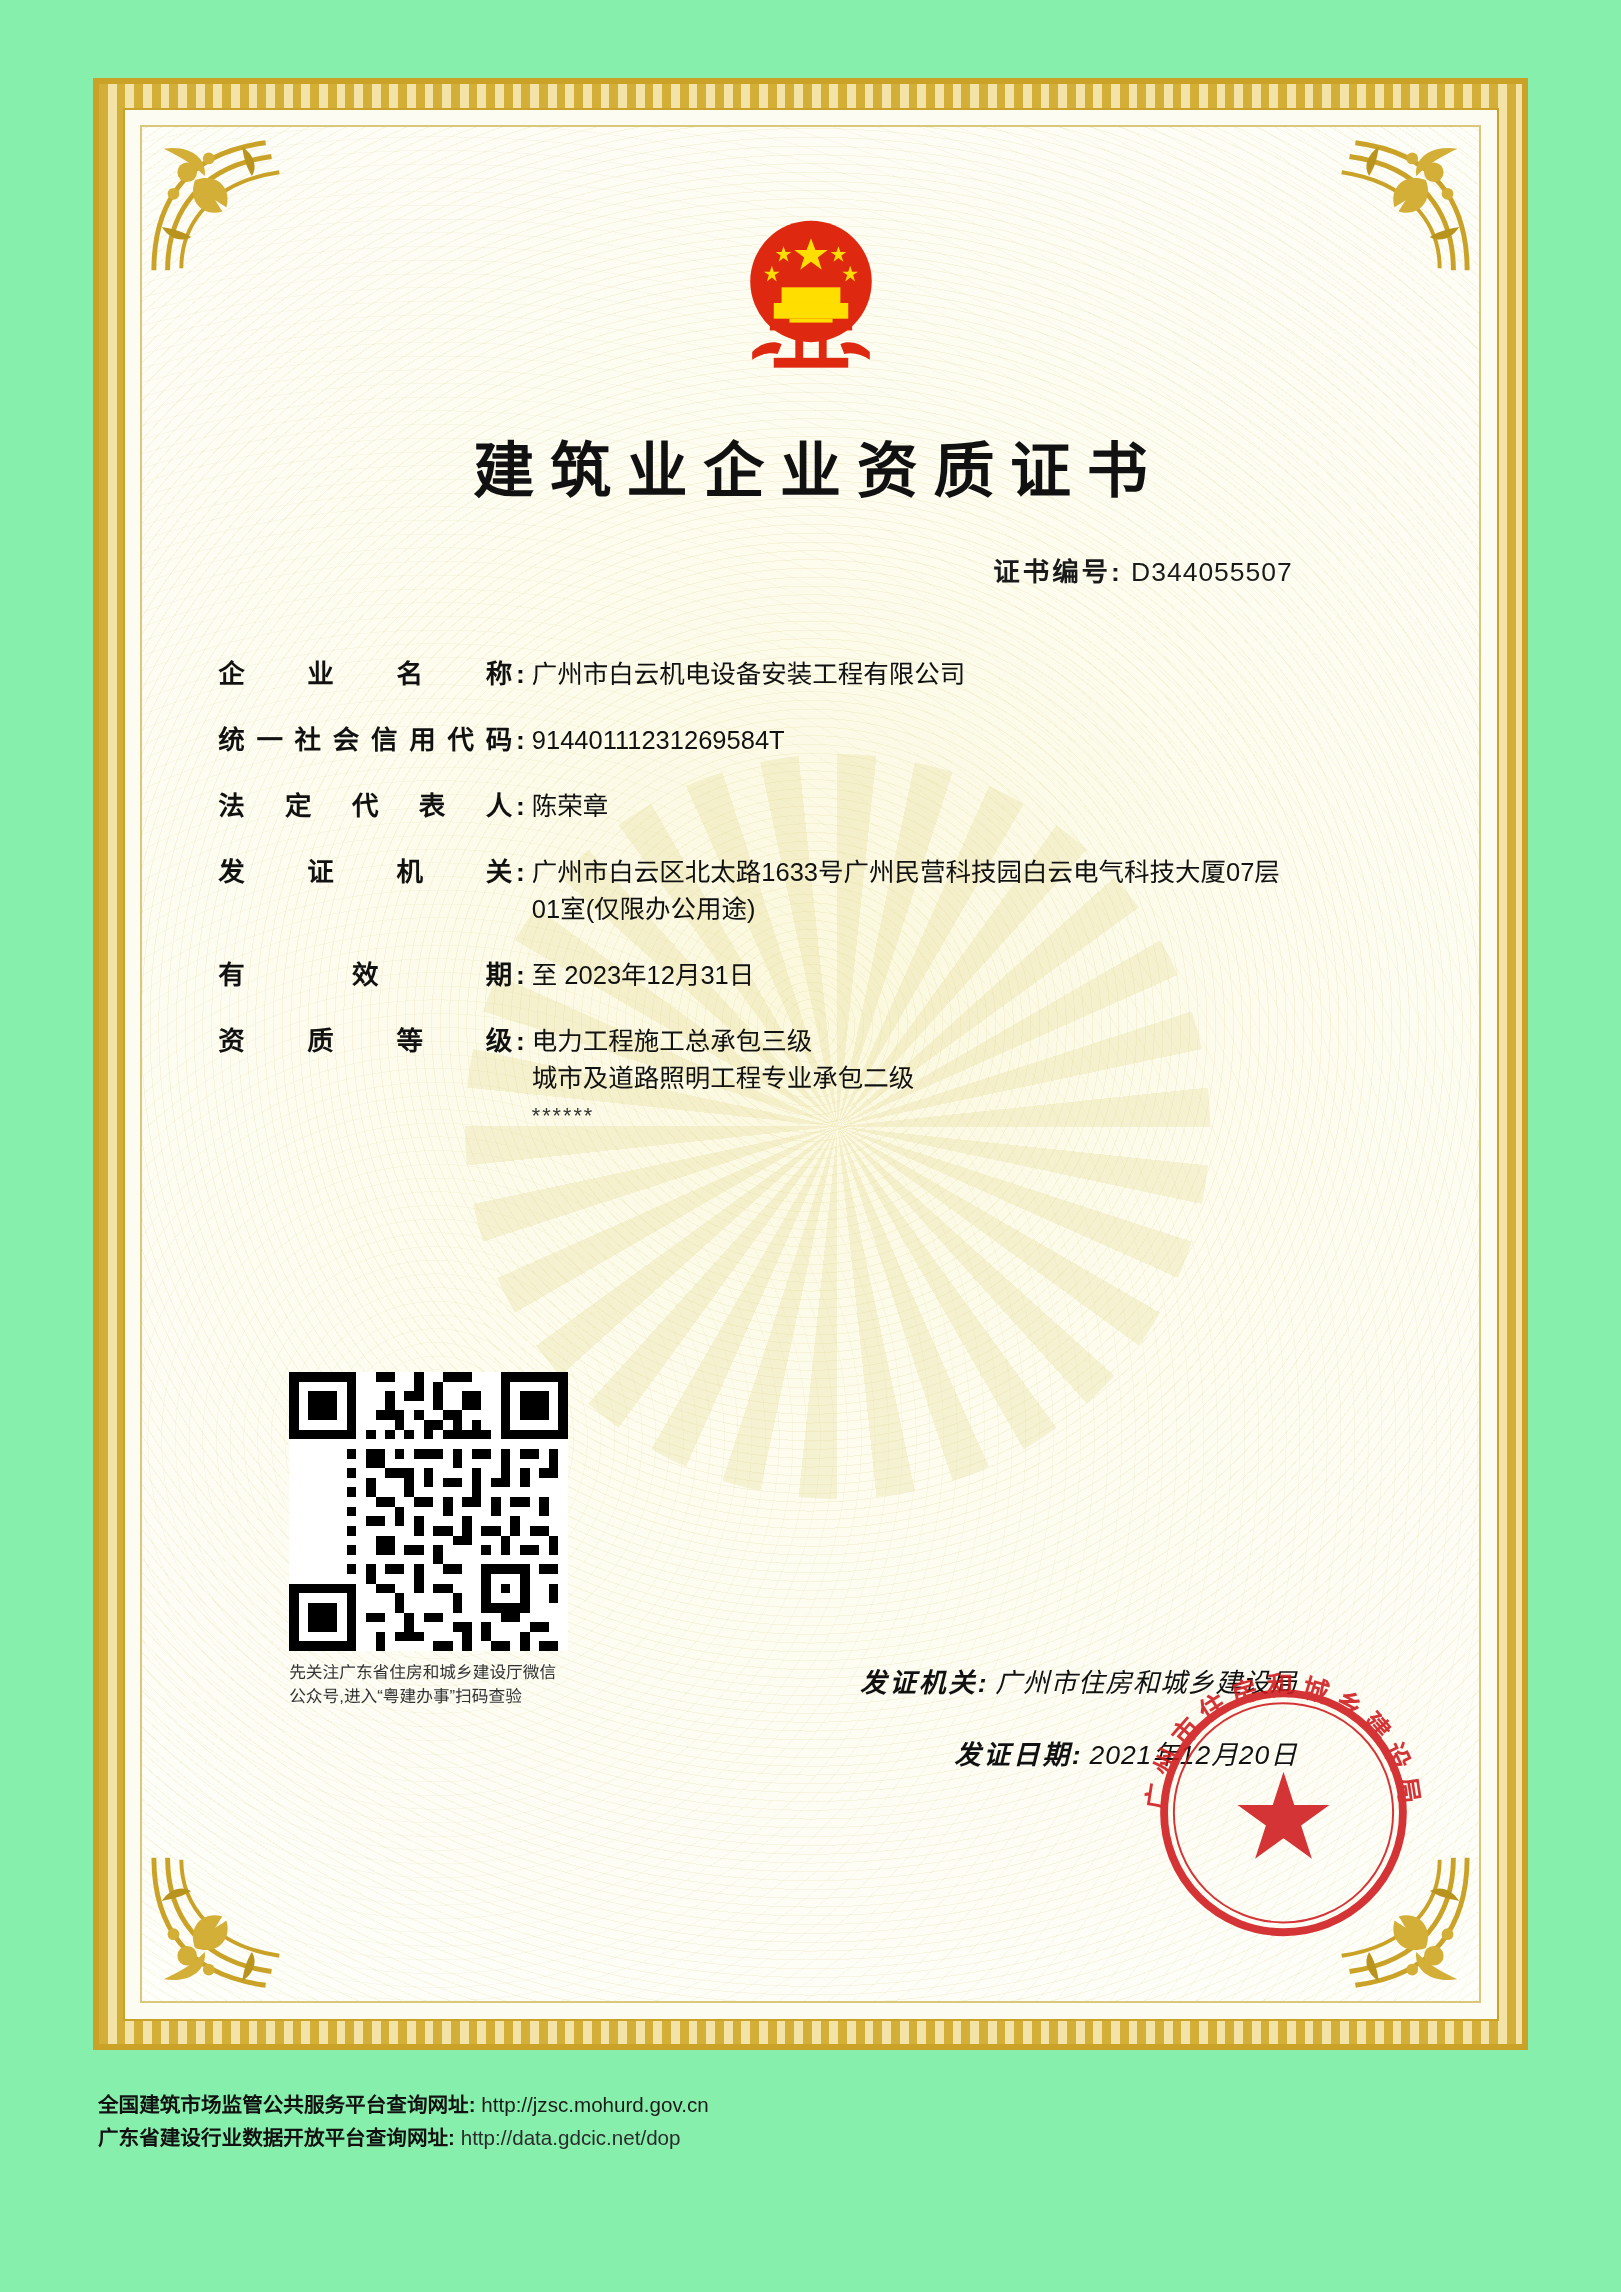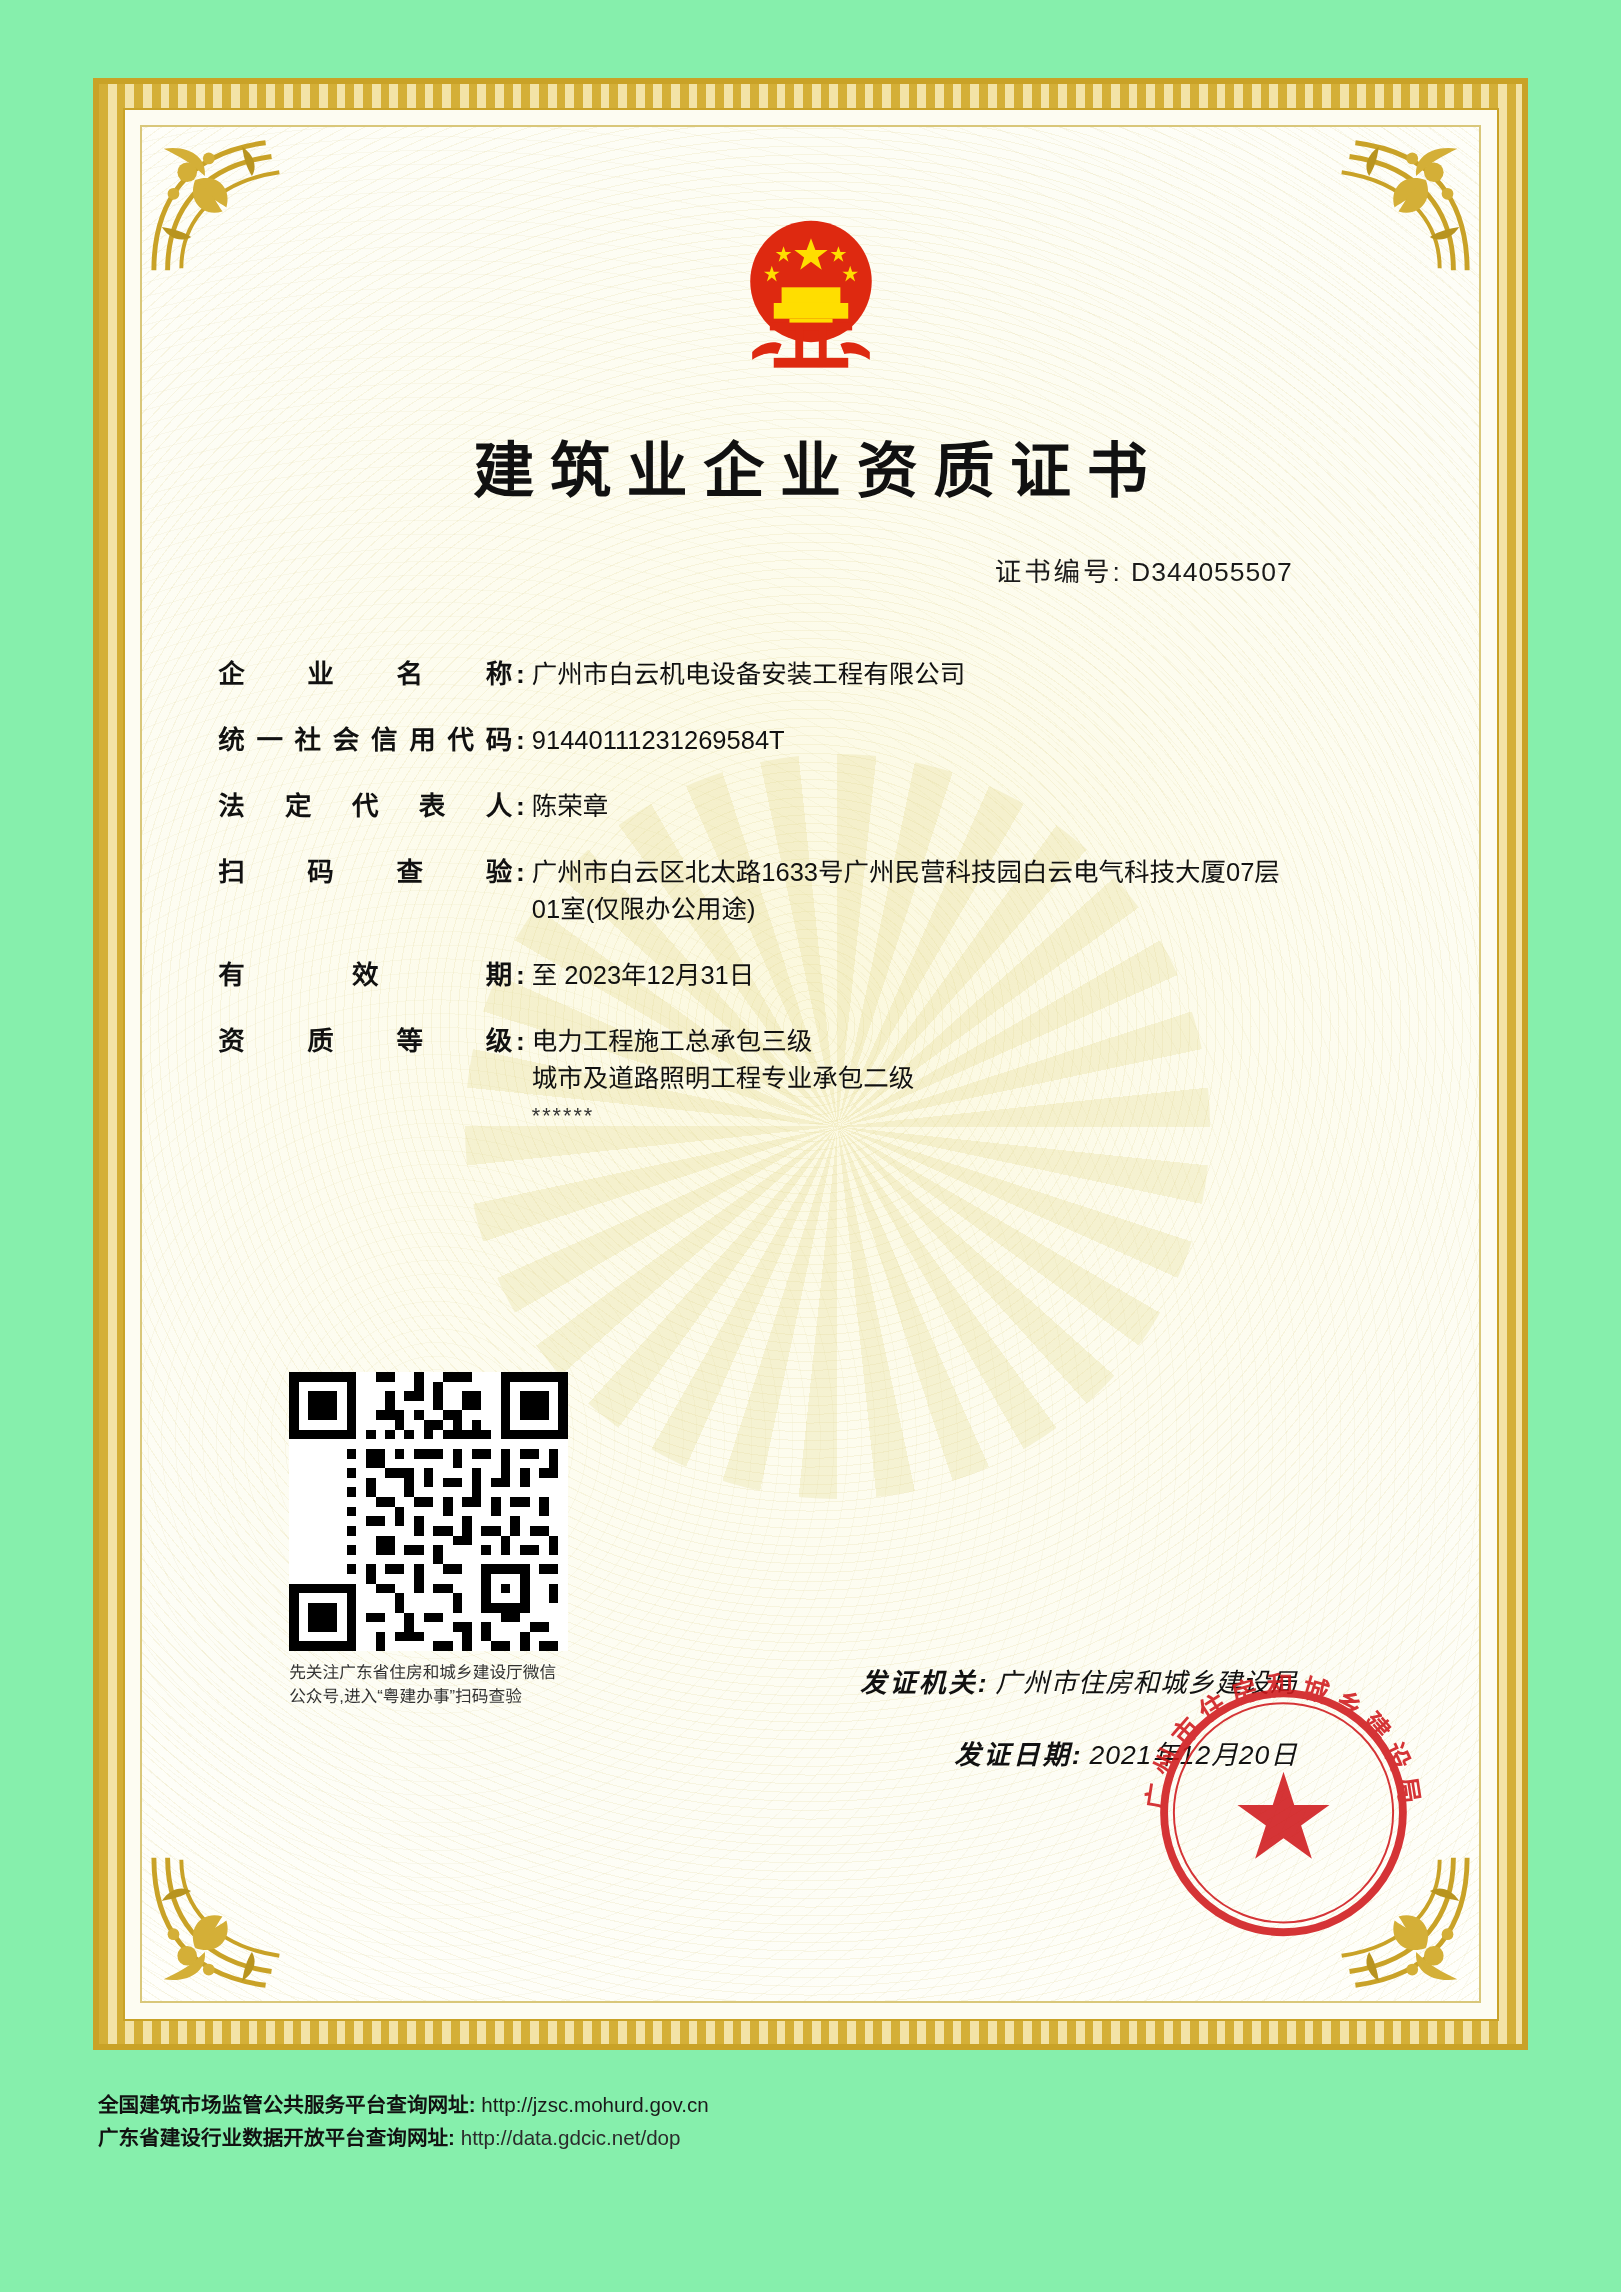--- a/index.html
+++ b/index.html
@@ -120,21 +120,21 @@
   
   .cert-no {
     position: absolute;
     top: 423px;
     right: 186px;
     font-size: 26.5px;
     color: #1a1a1a;
     letter-spacing: 1px;
     white-space: nowrap;
   }
-  .cert-no .lbl { font-weight: normal; letter-spacing: 2.9px; text-align: center; }
+  .cert-no .lbl { font-weight: bold; letter-spacing: 2.9px; text-align: center; }
 
   
   .fields {
     position: absolute;
     left: 76px;
     top: 529px;
     width: 1225px;
   }
   .field-row {
     display: flex;
@@ -397,21 +397,21 @@
 
           <div class="field-row">
             <div class="field-label">法定代表人</div>
             <div class="field-colon">:</div>
             <div class="field-value">
               <span class="line">陈荣章</span>
             </div>
           </div>
 
           <div class="field-row">
-            <div class="field-label">扫码查验</div>
+            <div class="field-label">发证机关</div>
             <div class="field-colon">:</div>
             <div class="field-value">
               <span class="line">广州市白云区北太路1633号广州民营科技园白云电气科技大厦07层</span>
               <span class="line">01室(仅限办公用途)</span>
             </div>
           </div>
 
           <div class="field-row">
             <div class="field-label">有效期</div>
             <div class="field-colon">:</div>

